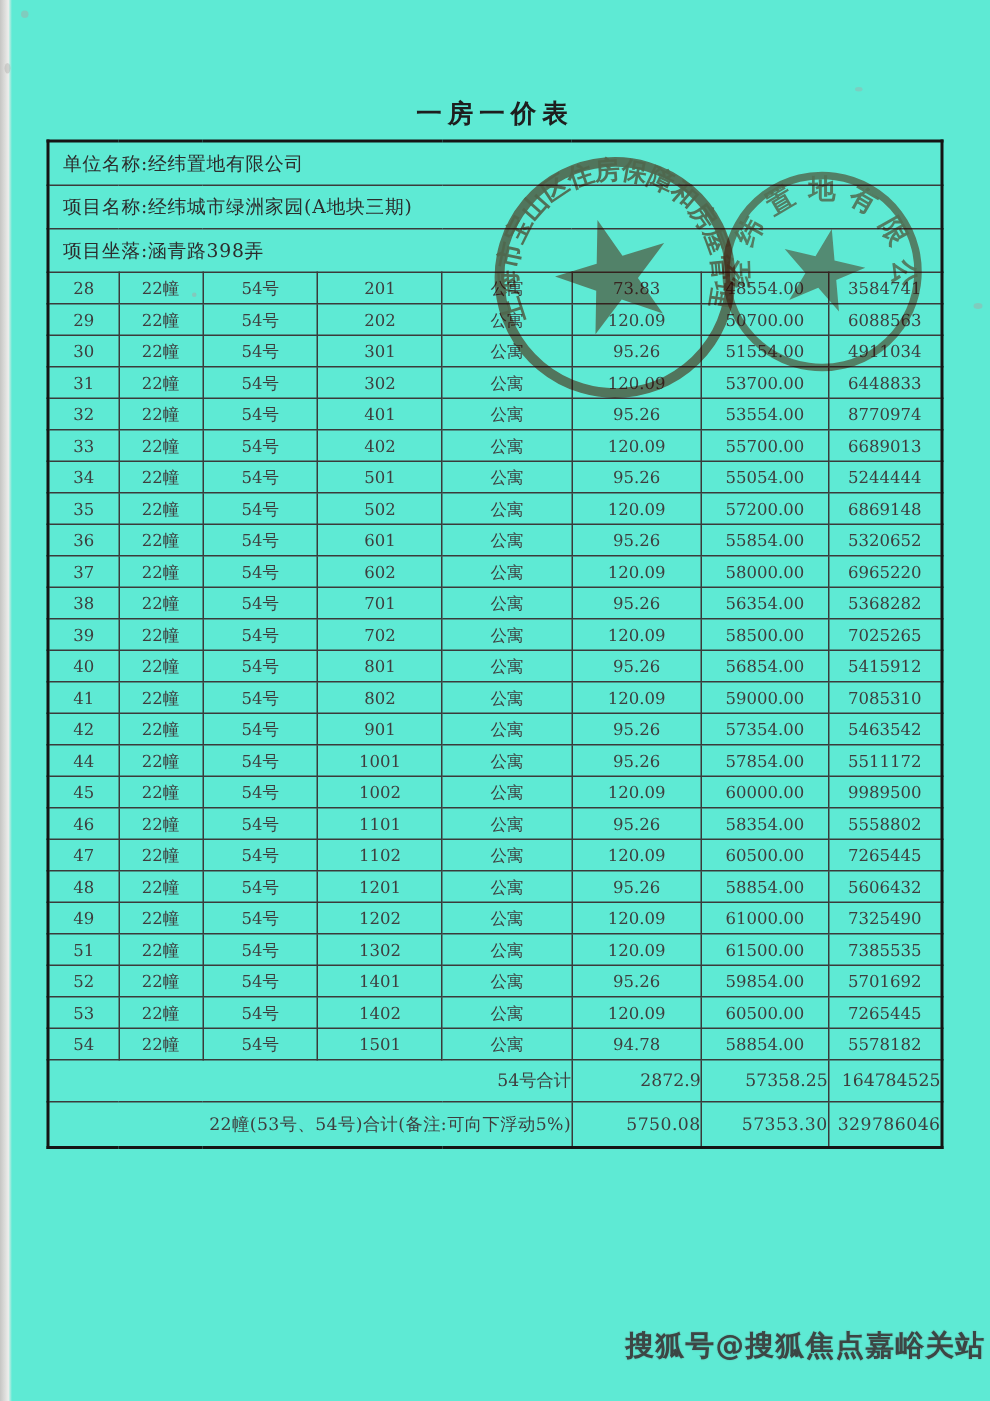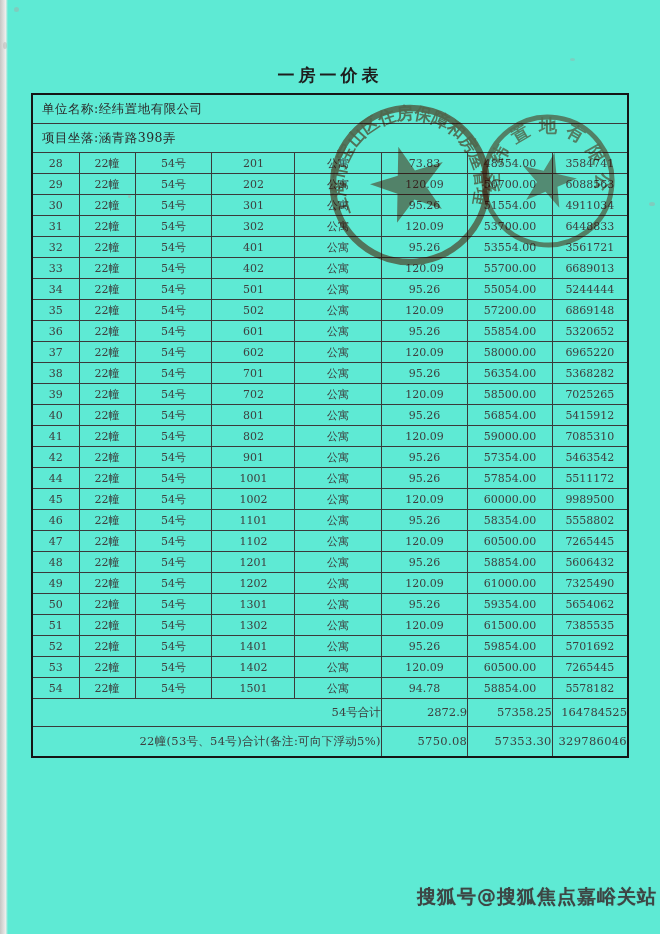--- a/index.html
+++ b/index.html
@@ -79,20 +79,23 @@
       <col style="width:14.5%">
         <col style="width:14.5%">
         <col style="width:14.2%">
         <col style="width:12.7%">
     </colgroup>
     <tbody class="info-section">
       <tr>
         <td colspan="8">单位名称:经纬置地有限公司</td>
       </tr>
       <tr>
+        <td colspan="8">项目名称:经纬城市绿洲家园(A地块三期)</td>
+      </tr>
+      <tr>
         <td colspan="8">项目坐落:涵青路398弄</td>
       </tr>
     </tbody>
     <tbody class="data-section" id="data-rows">
         <tr>
           <td>28</td>
           <td>22幢</td>
           <td>54号</td>
           <td>201</td>
           <td>公寓</td>
@@ -131,21 +134,21 @@
           <td>6448833</td>
         </tr>
         <tr>
           <td>32</td>
           <td>22幢</td>
           <td>54号</td>
           <td>401</td>
           <td>公寓</td>
           <td>95.26</td>
           <td>53554.00</td>
-          <td>3561721</td>
+          <td>8770974</td>
         </tr>
         <tr>
           <td>33</td>
           <td>22幢</td>
           <td>54号</td>
           <td>402</td>
           <td>公寓</td>
           <td>120.09</td>
           <td>55700.00</td>
           <td>6689013</td>
@@ -292,30 +295,20 @@
         </tr>
         <tr>
           <td>49</td>
           <td>22幢</td>
           <td>54号</td>
           <td>1202</td>
           <td>公寓</td>
           <td>120.09</td>
           <td>61000.00</td>
           <td>7325490</td>
-        </tr>
-        <tr>
-          <td>50</td>
-          <td>22幢</td>
-          <td>54号</td>
-          <td>1301</td>
-          <td>公寓</td>
-          <td>95.26</td>
-          <td>59354.00</td>
-          <td>5654062</td>
         </tr>
         <tr>
           <td>51</td>
           <td>22幢</td>
           <td>54号</td>
           <td>1302</td>
           <td>公寓</td>
           <td>120.09</td>
           <td>61500.00</td>
           <td>7385535</td>

